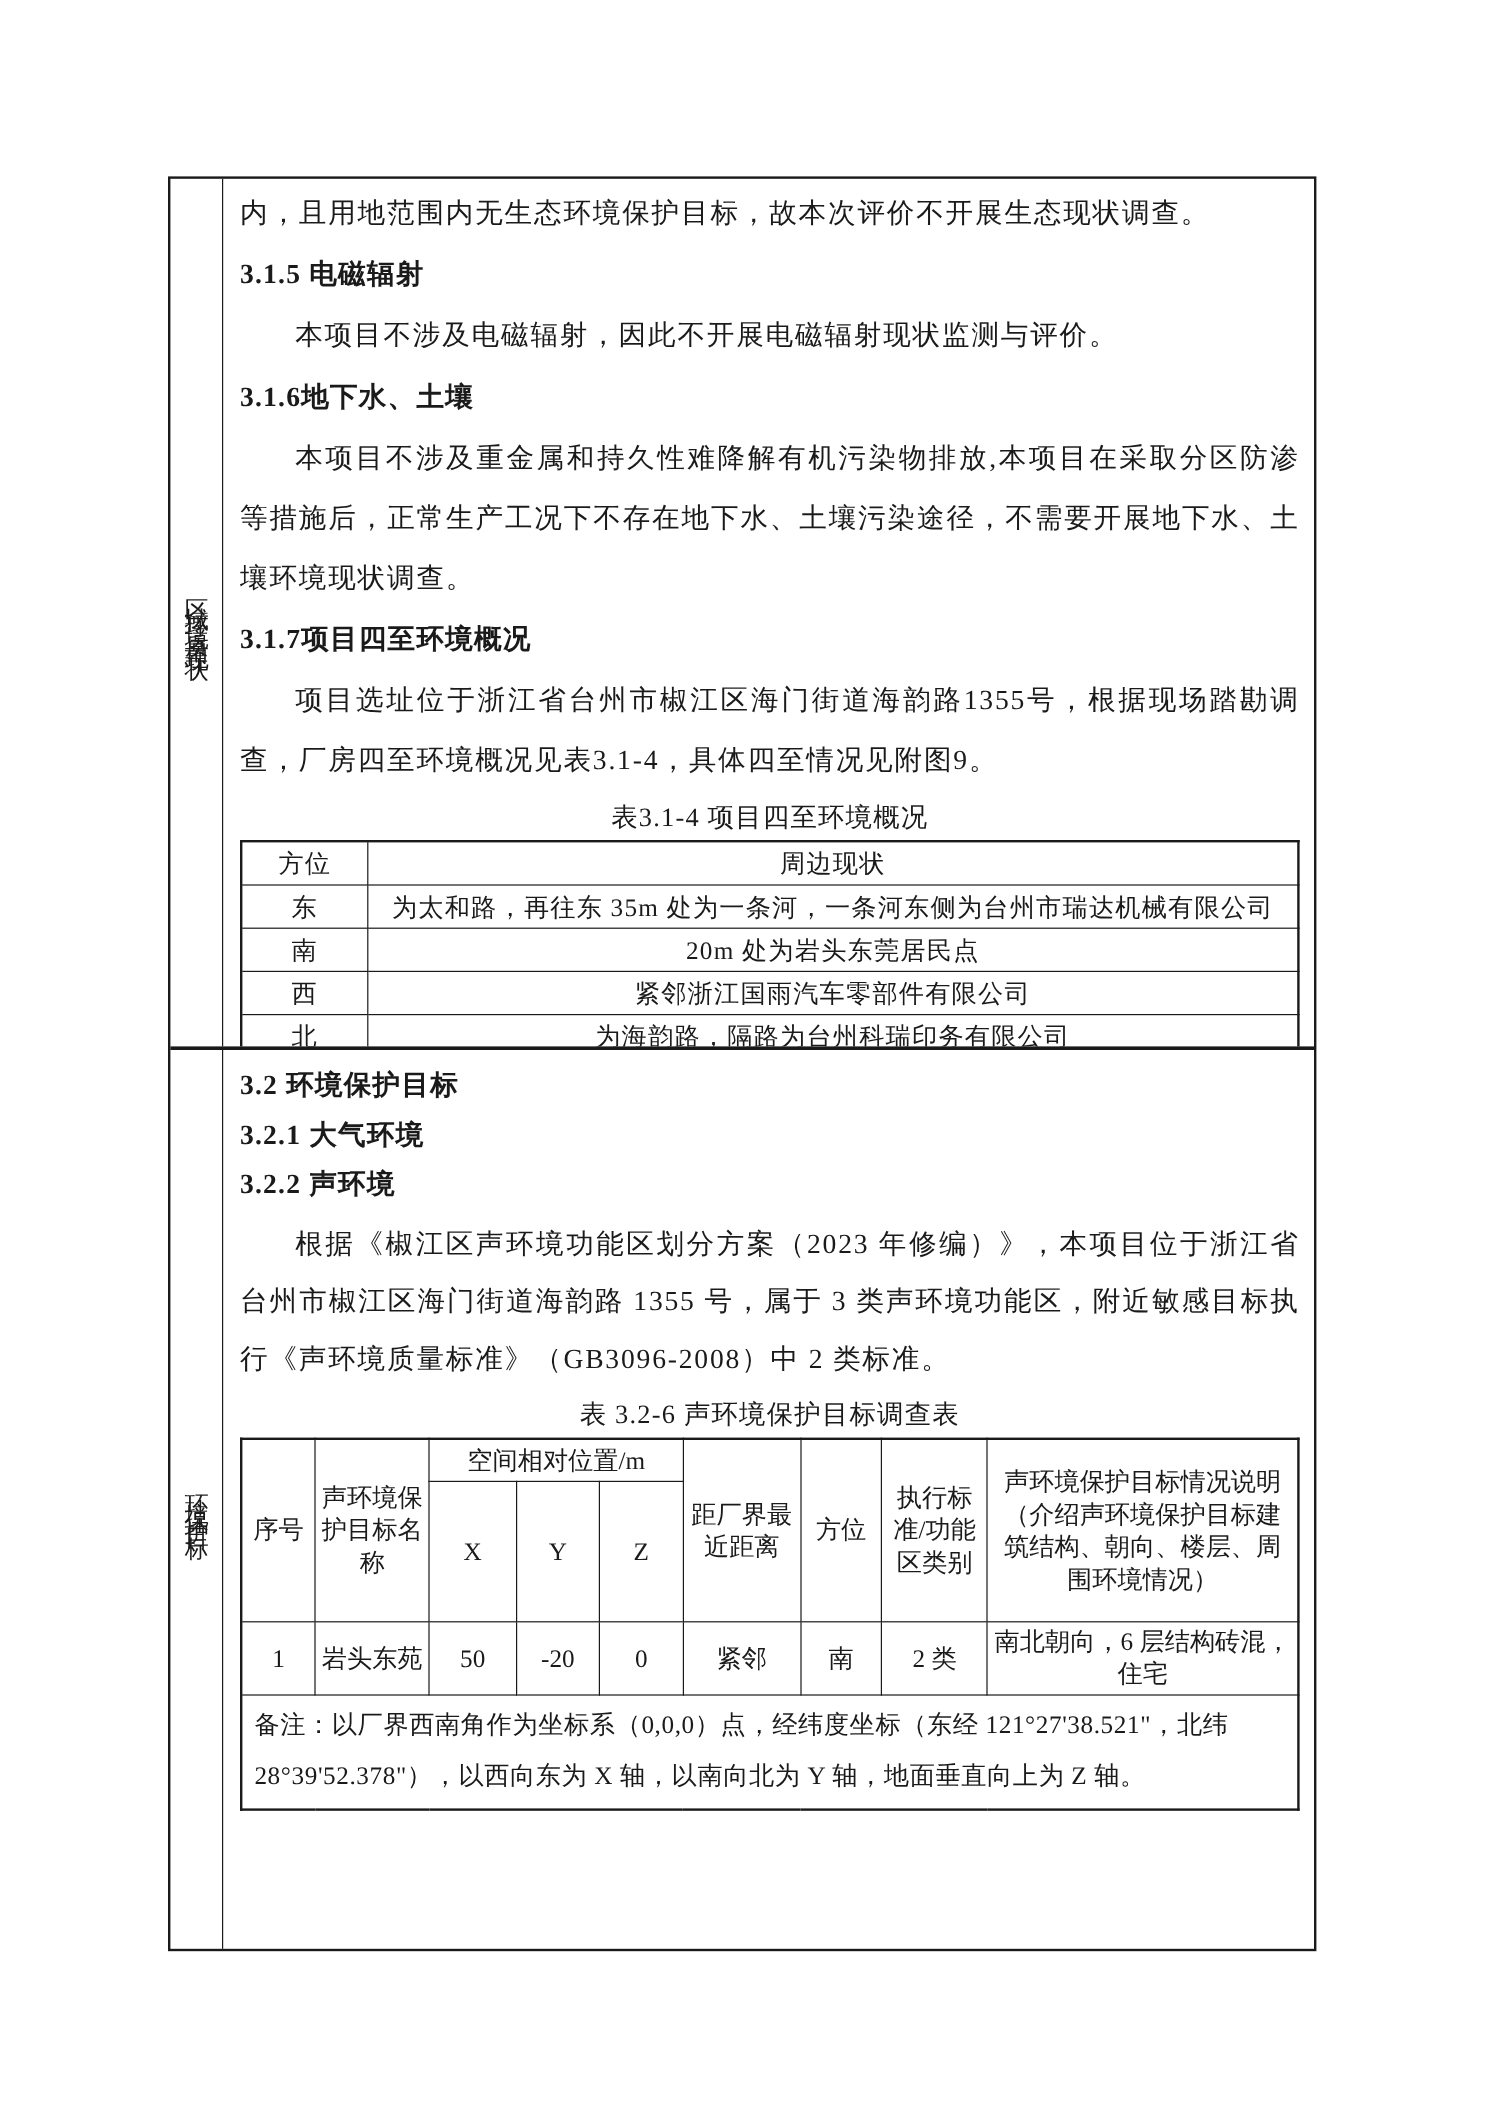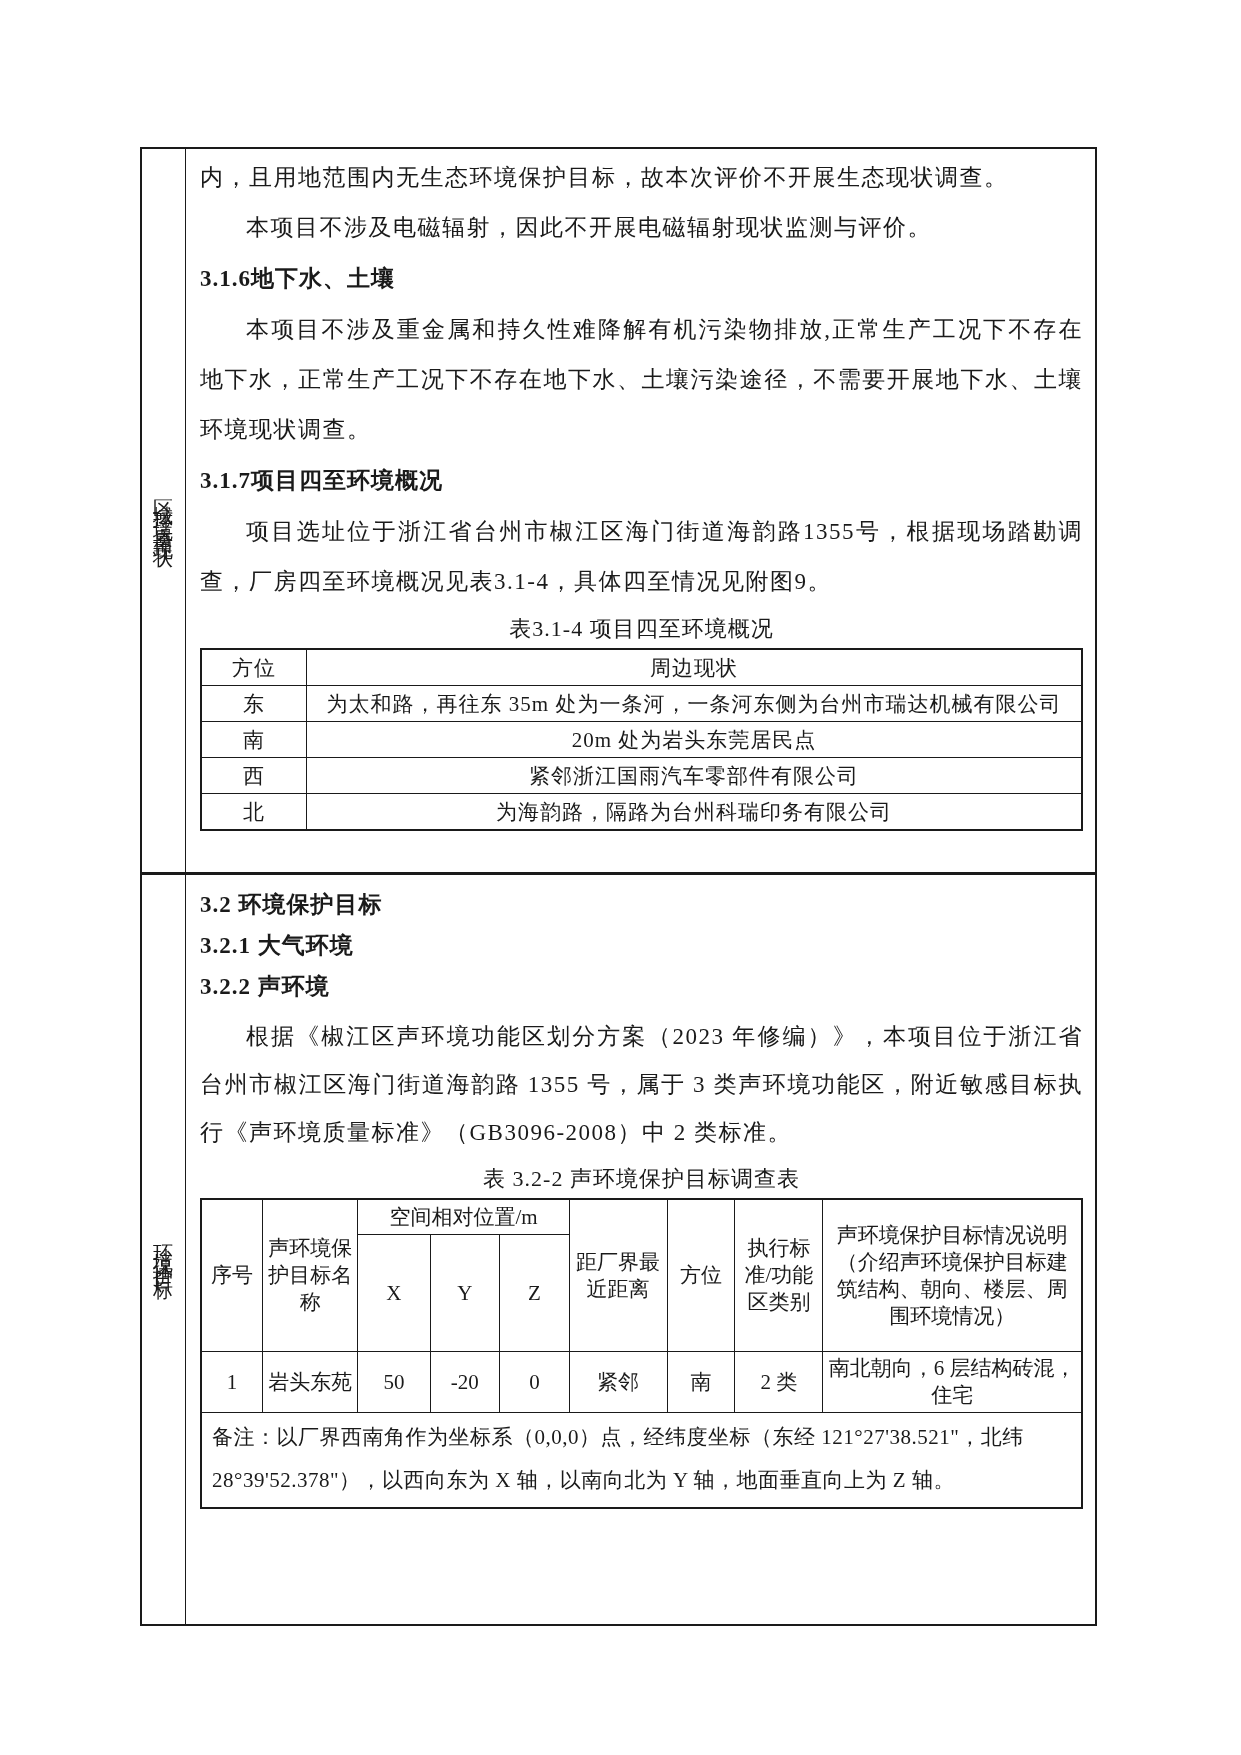--- a/index.html
+++ b/index.html
@@ -56,23 +56,24 @@
 
 <div class="page">
   <div class="frame">
 
     <div class="band band-1">
       <div class="side-cell">
         <span>区域环境质量现状</span>
       </div>
       <div class="content">
         <p class="body">内，且用地范围内无生态环境保护目标，故本次评价不开展生态现状调查。</p>
+        <h3 class="hd">3.1.5 电磁辐射</h3>
         <p class="body indent">本项目不涉及电磁辐射，因此不开展电磁辐射现状监测与评价。</p>
         <h3 class="hd">3.1.6地下水、土壤</h3>
-        <p class="body indent">本项目不涉及重金属和持久性难降解有机污染物排放,正常生产工况下不存在地下水，正常生产工况下不存在地下水、土壤污染途径，不需要开展地下水、土壤环境现状调查。</p>
+        <p class="body indent">本项目不涉及重金属和持久性难降解有机污染物排放,本项目在采取分区防渗等措施后，正常生产工况下不存在地下水、土壤污染途径，不需要开展地下水、土壤环境现状调查。</p>
         <h3 class="hd">3.1.7项目四至环境概况</h3>
         <p class="body indent">项目选址位于浙江省台州市椒江区海门街道海韵路1355号，根据现场踏勘调查，厂房四至环境概况见表3.1-4，具体四至情况见附图9。</p>
 
         <div class="tcap">表3.1-4  项目四至环境概况</div>
         <table class="doc t1">
           <tbody>
             <tr>
               <td class="c-dir">方位</td>
               <td>周边现状</td>
             </tr>
@@ -100,21 +101,21 @@
     <div class="band band-2">
       <div class="side-cell">
         <span>环境保护目标</span>
       </div>
       <div class="content">
         <h3 class="hd">3.2 环境保护目标</h3>
         <h3 class="hd">3.2.1 大气环境</h3>
         <h3 class="hd">3.2.2 声环境</h3>
         <p class="body indent">根据《椒江区声环境功能区划分方案（2023 年修编）》，本项目位于浙江省台州市椒江区海门街道海韵路 1355 号，属于 3 类声环境功能区，附近敏感目标执行《声环境质量标准》（GB3096-2008）中 2 类标准。</p>
 
-        <div class="tcap">表 3.2-2  声环境保护目标调查表</div>
+        <div class="tcap">表 3.2-6  声环境保护目标调查表</div>
         <table class="doc t2">
           <colgroup>
             <col style="width:7%">
               <col style="width:10.8%">
               <col style="width:8.2%">
             <col style="width:7.9%">
               <col style="width:7.9%">
               <col style="width:11.1%">
             <col style="width:7.7%">
               <col style="width:10%">

